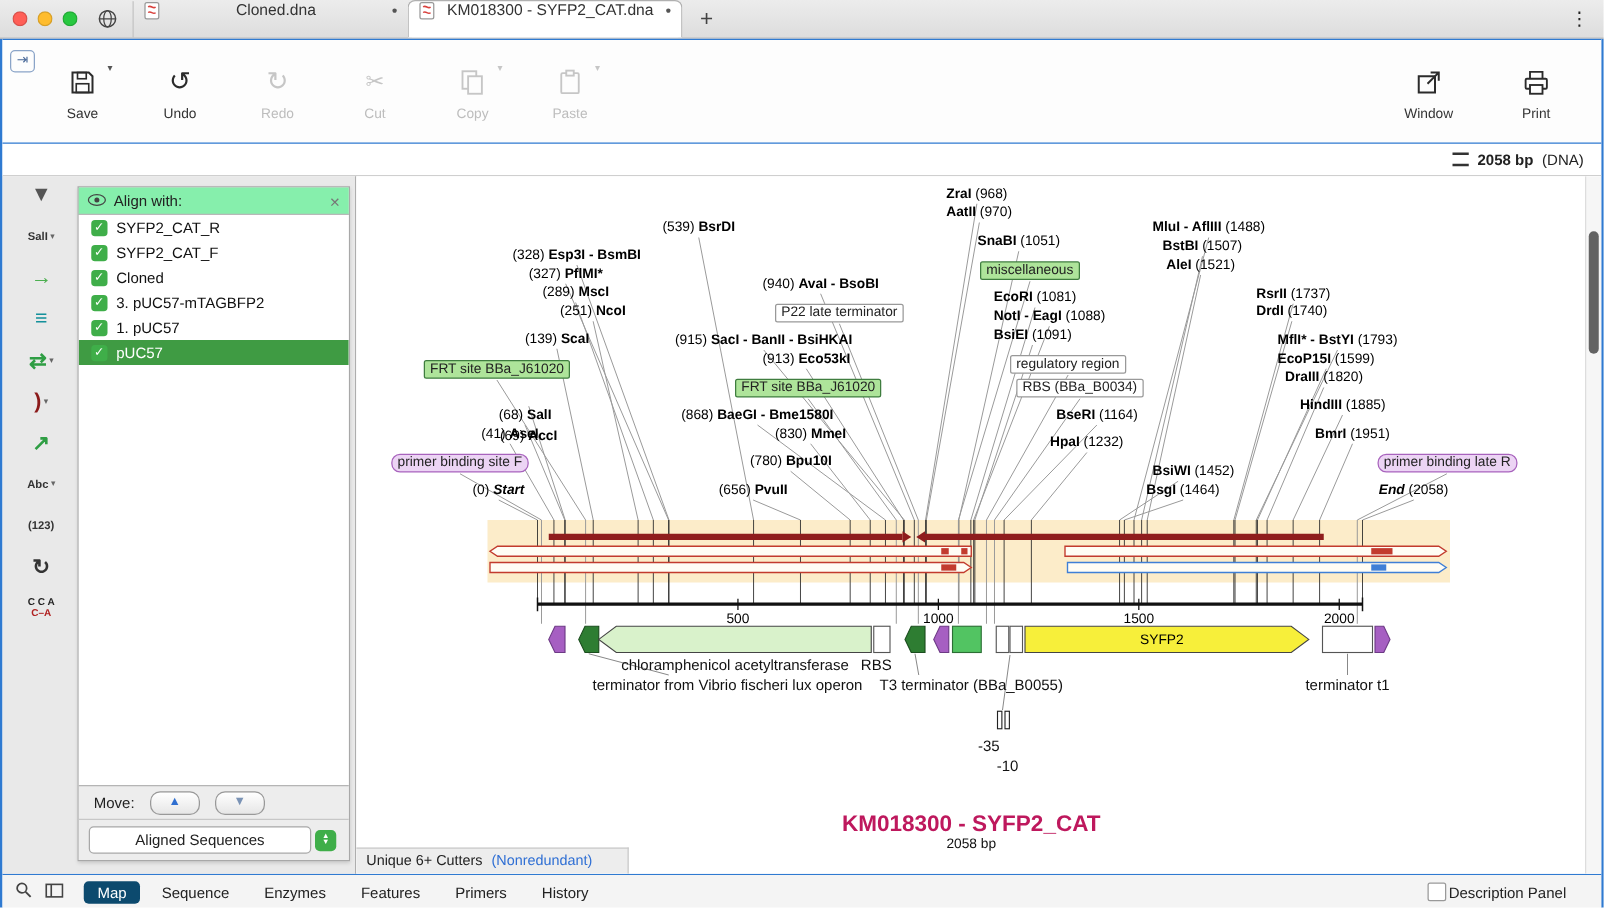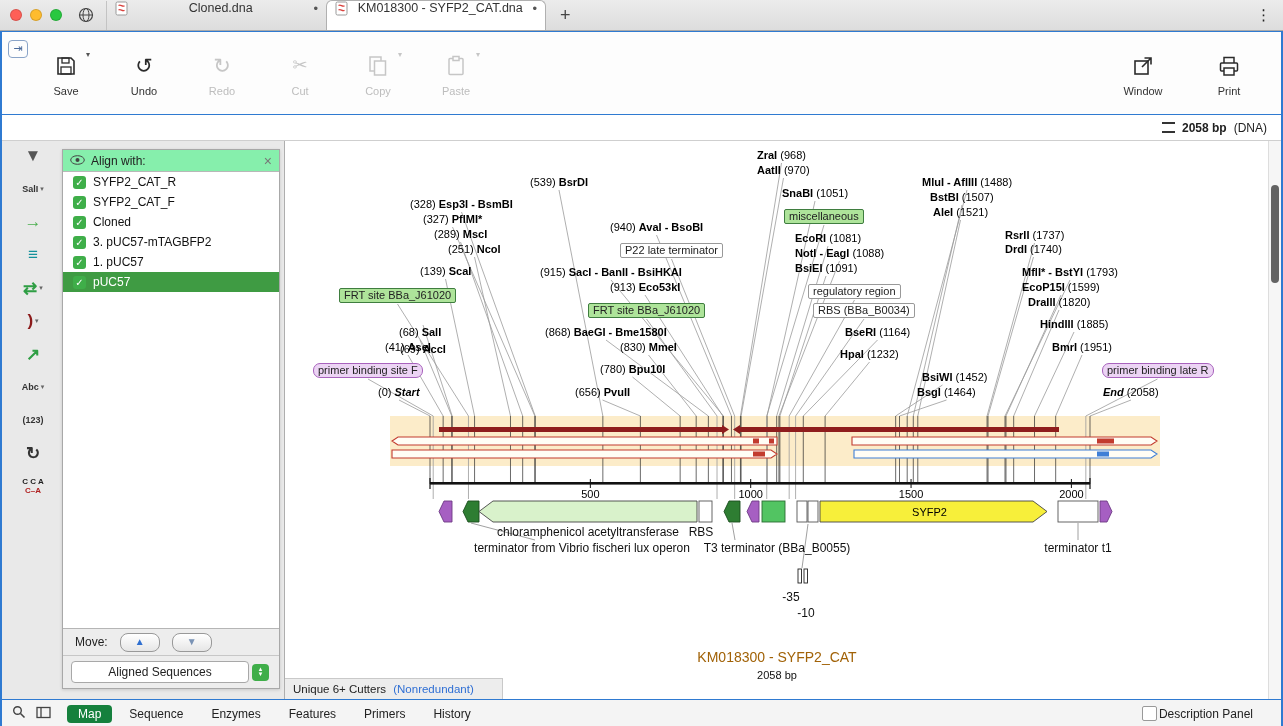--- a/index.html
+++ b/index.html
@@ -61,32 +61,32 @@
   
   .map-pane{flex:1;position:relative;background:#fff;overflow:hidden;}
   #map-svg{position:absolute;left:0;top:0;}
   #map-labels{position:absolute;left:0;top:0;width:986px;height:558px;pointer-events:none;}
   .enz{position:absolute;font-size:11px;line-height:13px;white-space:nowrap;color:#000;}
   .flabel{position:absolute;font-size:11px;line-height:13px;white-space:nowrap;padding:0 4px;border:1px solid #555;}
   .flabel.green{background:#aee49a;border-color:#3f7d3f;border-radius:2px;}
   .flabel.purple{background:#ecd4f4;border-color:#a863bd;border-radius:7px;}
   .flabel.plain{background:#fff;border-color:#999;border-radius:2px;}
   .blabel{position:absolute;font-size:12px;white-space:nowrap;transform:translateX(-50%);color:#111;}
-  .map-title{position:absolute;left:492px;top:508px;transform:translateX(-50%);font-size:14px;font-weight:normal;color:#a16207;}
+  .map-title{position:absolute;left:492px;top:508px;transform:translateX(-50%);font-size:18px;font-weight:bold;color:#be185d;}
   .map-subtitle{position:absolute;left:492px;top:528px;transform:translateX(-50%);font-size:11px;color:#111;}
   .cutters-bar{position:absolute;left:0;bottom:0;width:218px;height:21px;background:#ededed;border-top:1px solid #c9c9c9;border-right:1px solid #c9c9c9;font-size:11.5px;line-height:21px;padding-left:8px;box-sizing:border-box;white-space:nowrap;}
   .cutters-link{color:#2f6fd4;margin-left:4px;}
   .map-scrollbar{position:absolute;right:0;top:0;width:13px;height:100%;background:#f6f6f6;border-left:1px solid #ddd;box-sizing:border-box;}
   .map-scrollbar .thumb{position:absolute;top:44px;left:2px;width:8px;height:98px;background:#636363;border-radius:5px;}
   
   .bottom-bar{height:27px;border-top:1px solid #2f7ad1;background:#f4f4f4;display:flex;align-items:center;padding:0 10px;gap:10px;}
   .bb-icons{display:flex;gap:10px;align-items:center;margin-right:6px;}
   .bb-tabs{display:flex;gap:6px;align-items:center;}
   .bb-tab{padding:2px 11px;border-radius:4px;color:#222;font-size:12px;}
-  .bb-tab.active{background:#15803d;color:#fff;}
+  .bb-tab.active{background:#0c4a6e;color:#fff;}
   .bb-right{margin-left:auto;display:flex;align-items:center;gap:2px;margin-right:18px;}
   .desc-check{width:13px;height:13px;border:1px solid #999;border-radius:2px;background:#fff;}
 </style>
 </head>
 <body>
 
 <div class="titlebar">
   <div class="traffic">
     <div class="light" style="background:#ff5f57"></div>
     <div class="light" style="background:#febc2e"></div>

